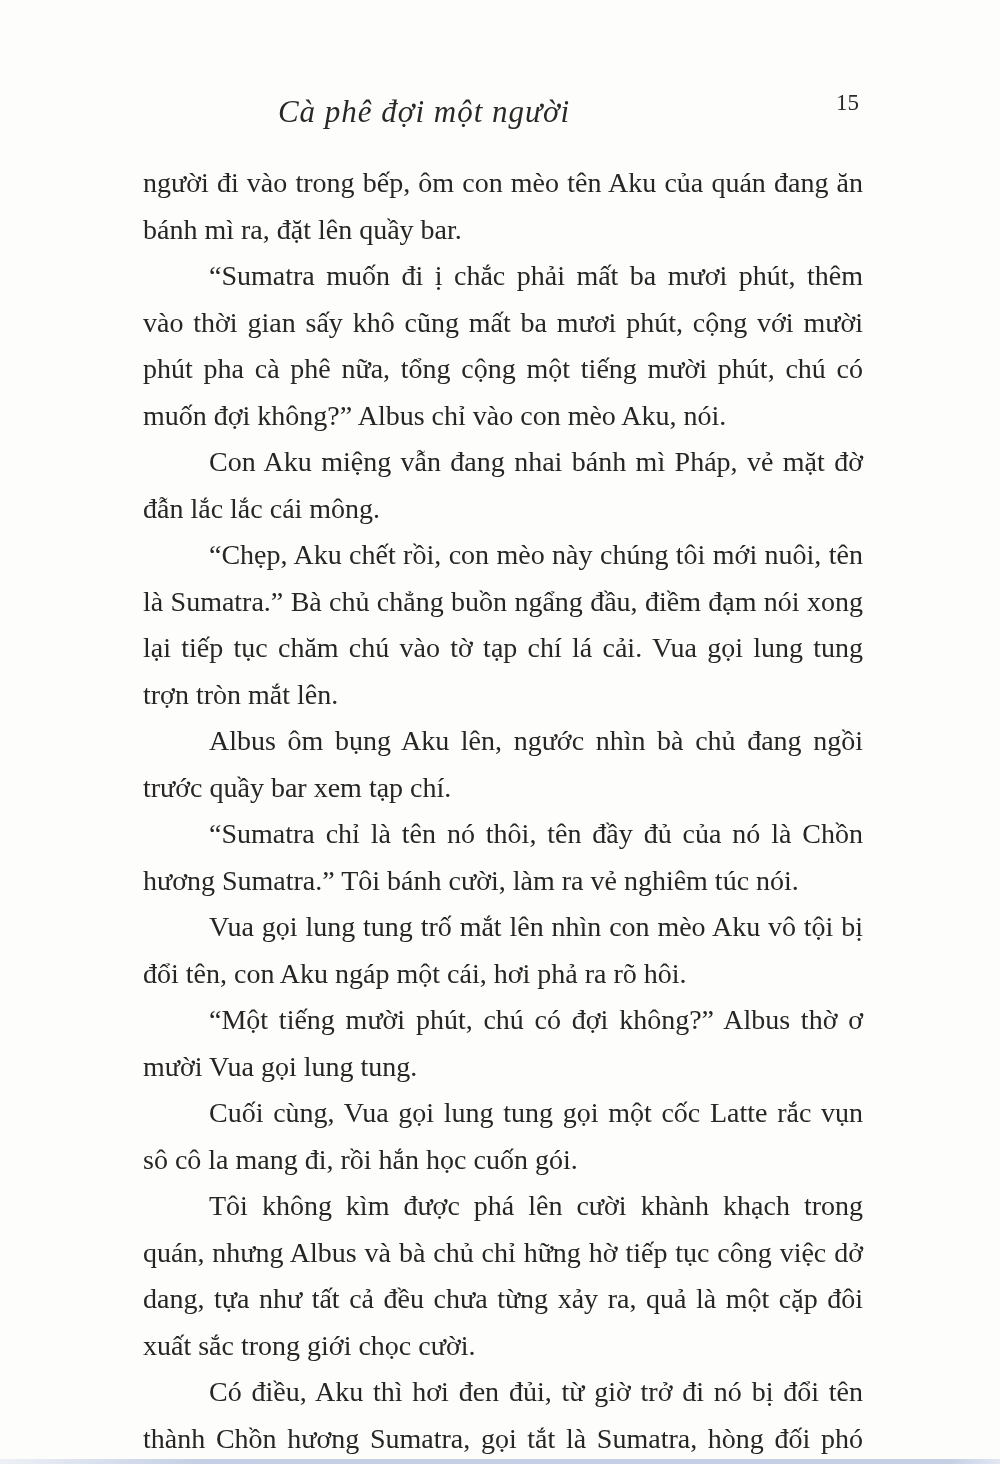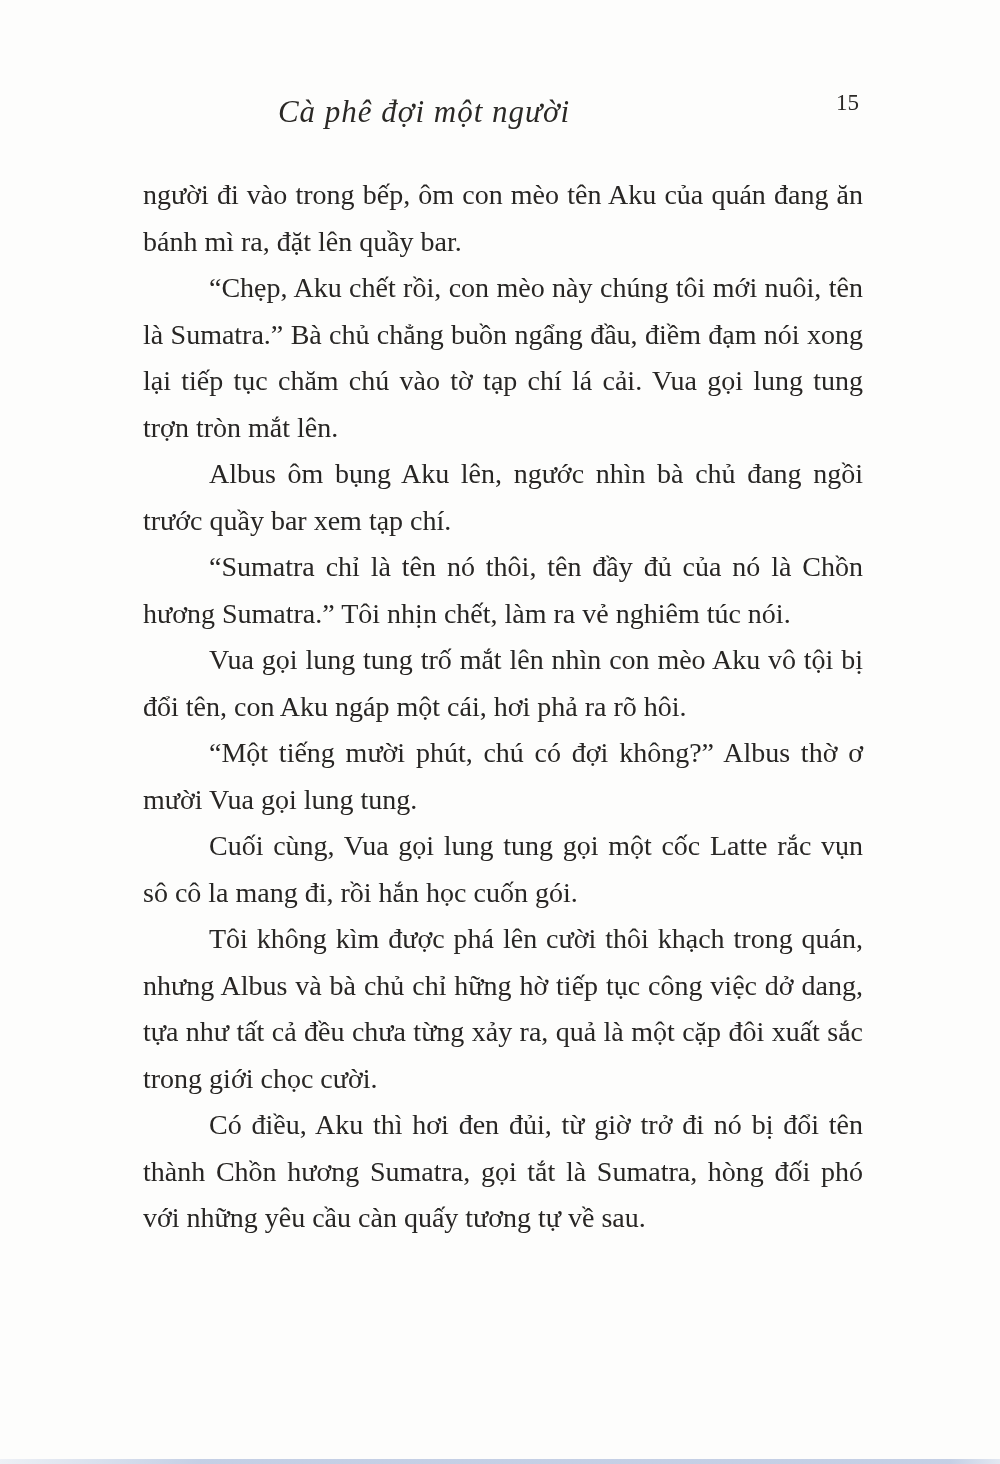--- a/index.html
+++ b/index.html
@@ -53,21 +53,20 @@
     line-height: 46.5px;
     text-align: justify;
     color: #282624;
   }
   .para {
     margin: 0;
     text-indent: 66px;
   }
   .para.continuation {
     text-indent: 0;
-    margin-top: 12px;
   }
   .scan-edge {
     position: absolute;
     left: 0;
     bottom: 0;
     width: 1000px;
     height: 5px;
     background: linear-gradient(to right, rgba(150,170,210,0.15), rgba(150,170,210,0.55) 20%, rgba(150,170,210,0.55) 95%, rgba(150,170,210,0.25));
   }
 </style>
@@ -76,25 +75,27 @@
 
 <main class="page">
 
   <header class="page-header">
     <div class="header-title">Cà phê đợi một người</div>
     <div class="page-number">15</div>
   </header>
 
   <section class="page-body">
     <p class="para continuation">người đi vào trong bếp, ôm con mèo tên Aku của quán đang ăn bánh mì ra, đặt lên quầy bar.</p>
+    <p class="para">“Sumatra muốn đi ị chắc phải mất ba mươi phút, thêm vào thời gian sấy khô cũng mất ba mươi phút, cộng với mười phút pha cà phê nữa, tổng cộng một tiếng mười phút, chú có muốn đợi không?” Albus chỉ vào con mèo Aku, nói.</p>
+    <p class="para">Con Aku miệng vẫn đang nhai bánh mì Pháp, vẻ mặt đờ đẫn lắc lắc cái mông.</p>
     <p class="para">“Chẹp, Aku chết rồi, con mèo này chúng tôi mới nuôi, tên là Sumatra.” Bà chủ chẳng buồn ngẩng đầu, điềm đạm nói xong lại tiếp tục chăm chú vào tờ tạp chí lá cải. Vua gọi lung tung trợn tròn mắt lên.</p>
     <p class="para">Albus ôm bụng Aku lên, ngước nhìn bà chủ đang ngồi trước quầy bar xem tạp chí.</p>
-    <p class="para">“Sumatra chỉ là tên nó thôi, tên đầy đủ của nó là Chồn hương Sumatra.” Tôi nhịn chết, làm ra vẻ nghiêm túc nói.</p>
+    <p class="para">“Sumatra chỉ là tên nó thôi, tên đầy đủ của nó là Chồn hương Sumatra.” Tôi bánh cười, làm ra vẻ nghiêm túc nói.</p>
     <p class="para">Vua gọi lung tung trố mắt lên nhìn con mèo Aku vô tội bị đổi tên, con Aku ngáp một cái, hơi phả ra rõ hôi.</p>
     <p class="para">“Một tiếng mười phút, chú có đợi không?” Albus thờ ơ mười Vua gọi lung tung.</p>
     <p class="para">Cuối cùng, Vua gọi lung tung gọi một cốc Latte rắc vụn sô cô la mang đi, rồi hắn học cuốn gói.</p>
-    <p class="para">Tôi không kìm được phá lên cười thôi khạch trong quán, nhưng Albus và bà chủ chỉ hững hờ tiếp tục công việc dở dang, tựa như tất cả đều chưa từng xảy ra, quả là một cặp đôi xuất sắc trong giới chọc cười.</p>
+    <p class="para">Tôi không kìm được phá lên cười khành khạch trong quán, nhưng Albus và bà chủ chỉ hững hờ tiếp tục công việc dở dang, tựa như tất cả đều chưa từng xảy ra, quả là một cặp đôi xuất sắc trong giới chọc cười.</p>
     <p class="para">Có điều, Aku thì hơi đen đủi, từ giờ trở đi nó bị đổi tên thành Chồn hương Sumatra, gọi tắt là Sumatra, hòng đối phó với những yêu cầu càn quấy tương tự về sau.</p>
   </section>
 
   <div class="scan-edge"></div>
 
 </main>
 
 </body></html>

